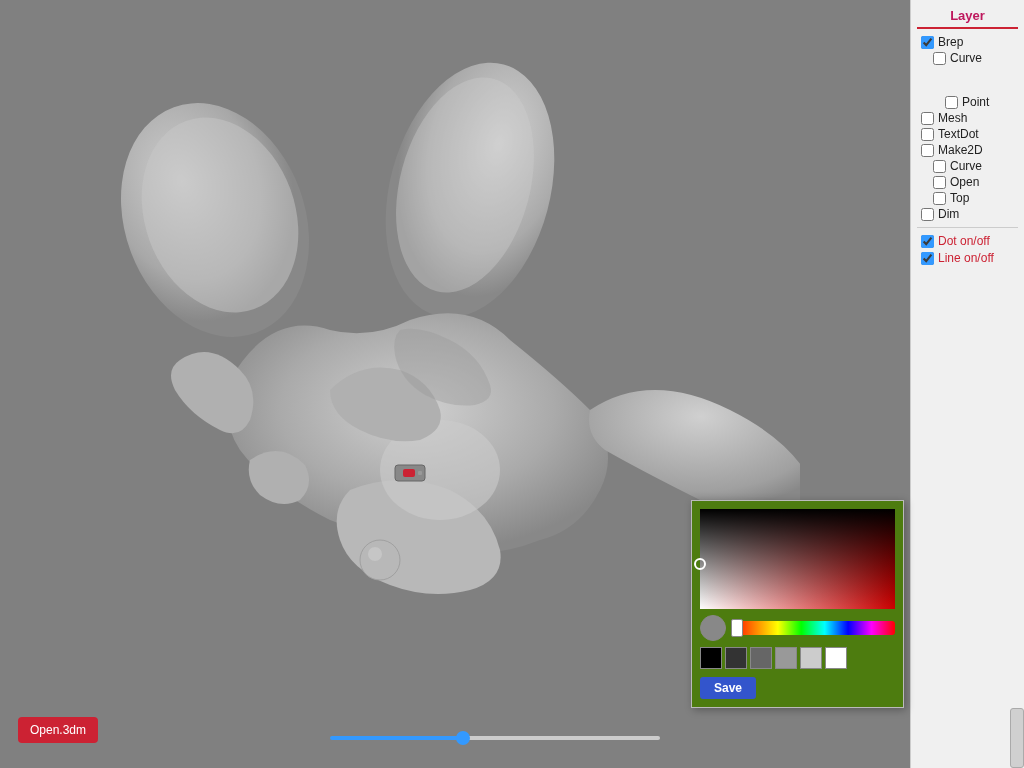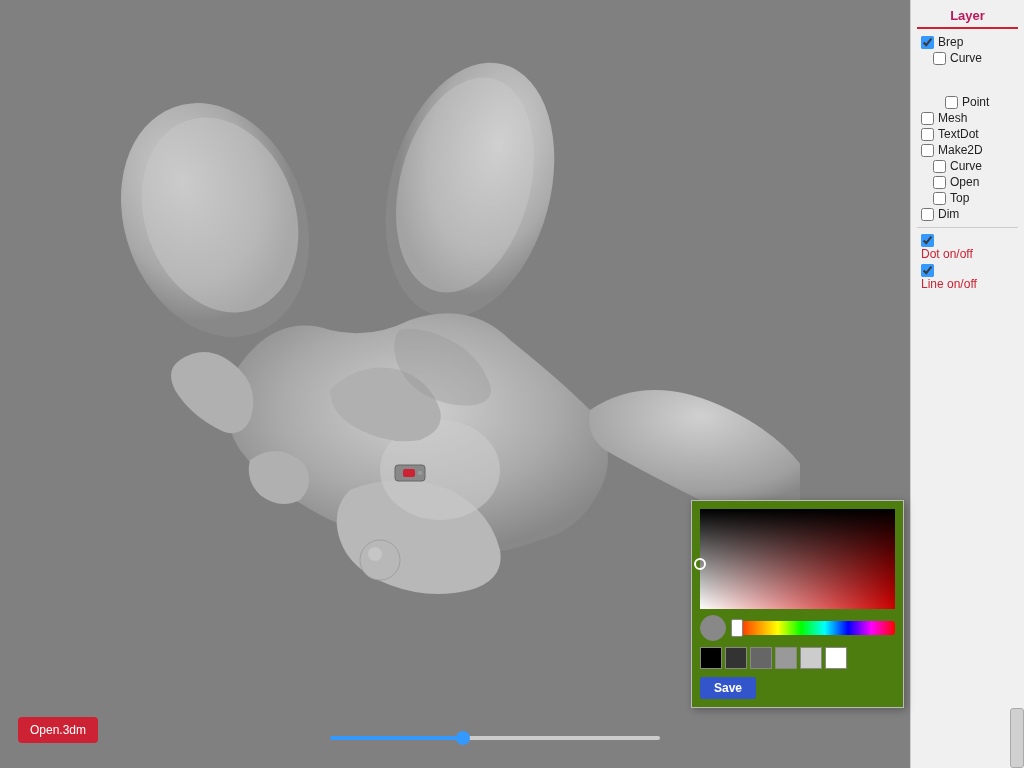--- a/index.html
+++ b/index.html
@@ -118,23 +118,23 @@
     }
 
     .panel-divider {
       border: none;
       border-top: 1px solid #cccccc;
       margin: 6px 0;
     }
 
     .toggle-item {
       display: flex;
+      align-items: center;
       margin-bottom: 3px;
       padding-left: 4px;
-      flex-direction: column;
     }
     .toggle-item input[type="checkbox"] {
       width: 13px;
       height: 13px;
       margin-right: 4px;
       cursor: pointer;
       accent-color: #3399ff;
     }
     .toggle-item label {
       font-size: 12px;

